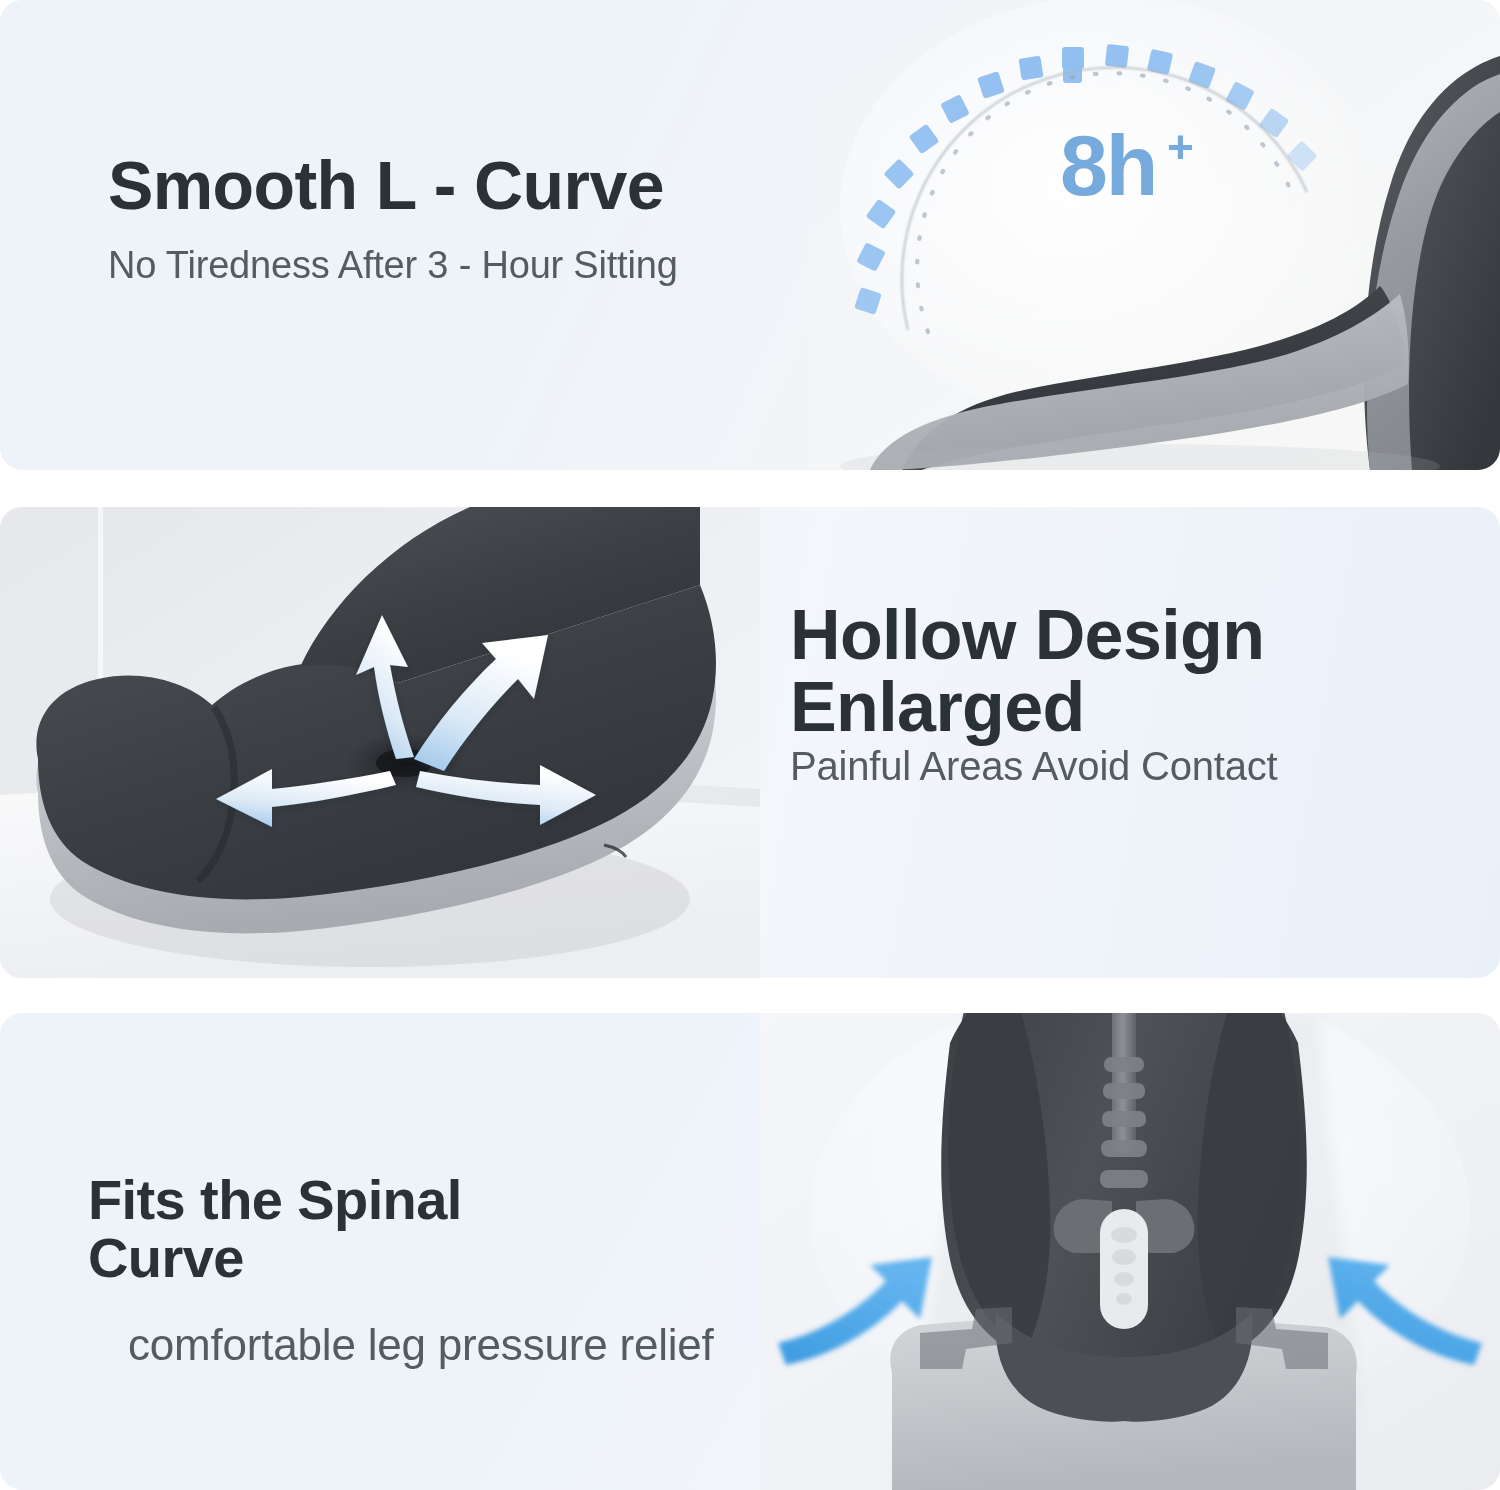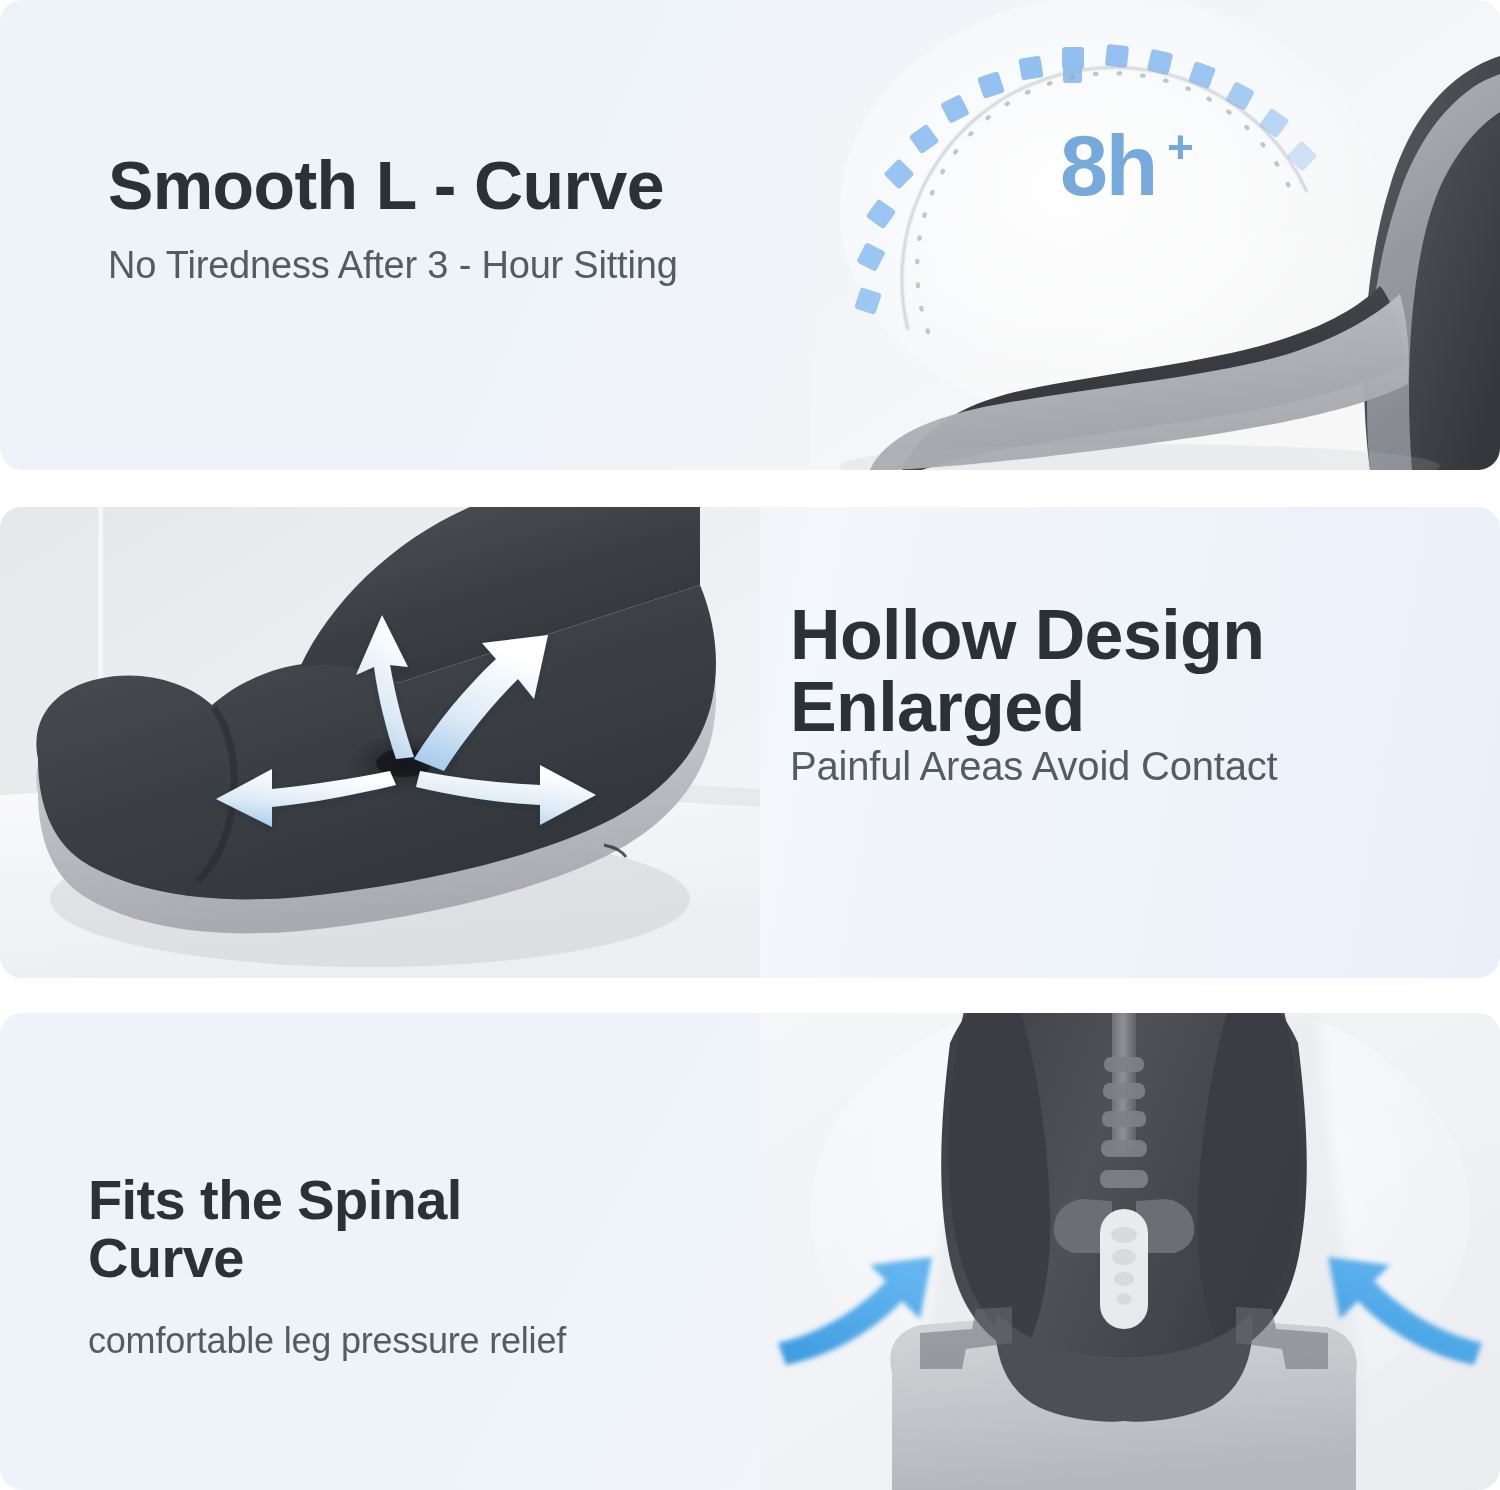--- a/index.html
+++ b/index.html
@@ -43,21 +43,21 @@
   #t2{font-size:70px;}
   #t3{font-size:56px;margin-top:40px;}
   .subtitle{
     font-weight:400;
     color:#555c61;
     letter-spacing:-0.2px;
     line-height:1.15;
   }
   #s1{font-size:38px;margin-top:24px;}
   #s2{font-size:40px;}
-  #s3{font-size:36px;margin-top:34px;}
+  #s3{font-size:44px;margin-top:34px;margin-left:40px;}
 
   svg{display:block;}
 </style>
 </head>
 <body>
 
 <div class="sheet">
 
   <div class="panel" id="panel1">
 

